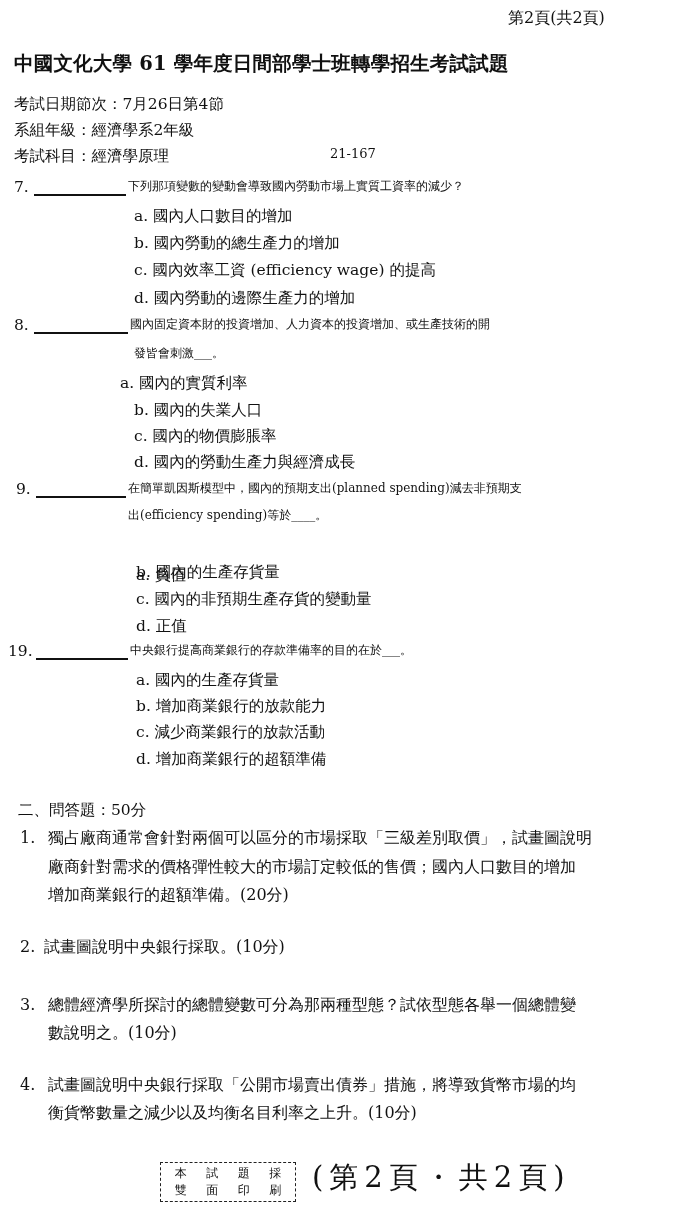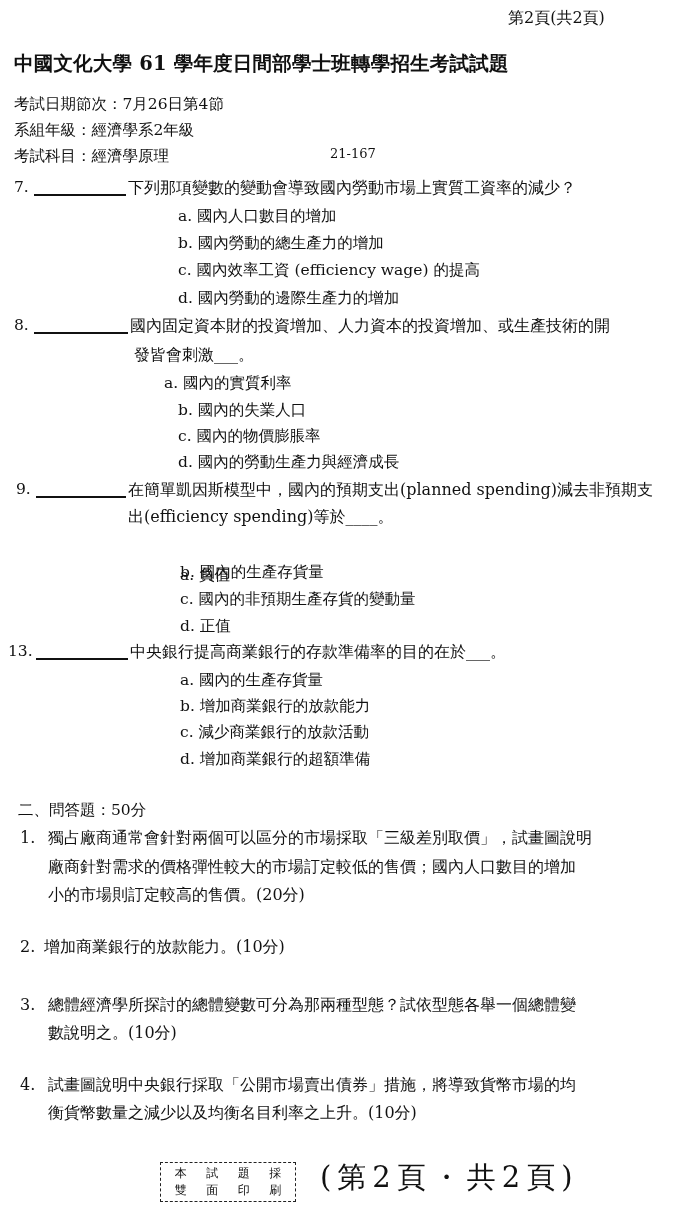--- a/index.html
+++ b/index.html
@@ -9,31 +9,31 @@
       color:#111; 
     }
     .abs { position:absolute; white-space:nowrap; }
     .page-mark { left:508px; top:8px; font-size:16px; }
     .title { left:14px; top:50px; font-size:19.5px; font-weight:bold; letter-spacing:0.2px; }
     .meta { left:14px; font-size:15.5px; }
     .meta .val { font-weight:normal; }
     .code { left:330px; top:146px; font-size:13px; }
     .q-num { font-size:15.5px; }
     .q-blank { display:inline-block; border-bottom:2px solid #111; height:14px; vertical-align:baseline; }
-    .q-text { font-size:16px; }
-    .opt { font-size:15.5px;margin-left:44px; }
+    .q-text { font-size:12px; }
+    .opt { font-size:15.5px; }
     .section { left:18px; top:800px; font-size:15.5px; }
     .essay { font-size:16px; }
     .footer-box {
       position:absolute; left:160px; top:1162px; width:136px; height:40px;
       border:1.5px dashed #222; font-size:12px; line-height:17px;
       display:grid; grid-template-columns:repeat(4,1fr); padding:2px 4px; box-sizing:border-box;
     }
     .footer-box span { text-align:center; }
-    .footer-page { left:320px; top:1158px; font-size:29px; letter-spacing:6px; }
+    .footer-page { left:312px; top:1158px; font-size:29px; letter-spacing:6px; }
   </style>
 </head>
 <body>
 
 <div class="abs page-mark">第2頁(共2頁)</div>
 <div class="abs title">中國文化大學 61 學年度日間部學士班轉學招生考試試題</div>
 
 <div class="abs meta" style="top:94px">
   <span>考試日期節次：</span><span class="val">7月26日第4節</span>
 </div>
@@ -64,37 +64,37 @@
 
 <div class="abs q-num" style="left:16px;top:480px">9.</div>
 <div class="abs q-blank" style="left:36px;top:482px;width:90px"></div>
 <div class="abs q-text" style="left:128px;top:480px">在簡單凱因斯模型中，國內的預期支出(planned spending)減去非預期支</div>
 <div class="abs q-text" style="left:128px;top:507px">出(efficiency spending)等於____。</div>
 <div class="abs opt" style="left:136px;top:565px">a. 負值</div>
 <div class="abs opt" style="left:136px;top:562px">b. 國內的生產存貨量</div>
 <div class="abs opt" style="left:136px;top:589px">c. 國內的非預期生產存貨的變動量</div>
 <div class="abs opt" style="left:136px;top:616px">d. 正值</div>
 
-<div class="abs q-num" style="left:8px;top:642px">13.</div>
+<div class="abs q-num" style="left:8px;top:642px">19.</div>
 <div class="abs q-blank" style="left:36px;top:644px;width:92px"></div>
 <div class="abs q-text" style="left:130px;top:642px">中央銀行提高商業銀行的存款準備率的目的在於___。</div>
 <div class="abs opt" style="left:136px;top:670px">a. 國內的生產存貨量</div>
 <div class="abs opt" style="left:136px;top:696px">b. 增加商業銀行的放款能力</div>
 <div class="abs opt" style="left:136px;top:722px">c. 減少商業銀行的放款活動</div>
 <div class="abs opt" style="left:136px;top:749px">d. 增加商業銀行的超額準備</div>
 
 <div class="abs section">二、問答題：50分</div>
 
 <div class="abs essay" style="left:20px;top:828px">1.</div>
 <div class="abs essay" style="left:48px;top:828px">獨占廠商通常會針對兩個可以區分的市場採取「三級差別取價」，試畫圖說明</div>
 <div class="abs essay" style="left:48px;top:857px">廠商針對需求的價格彈性較大的市場訂定較低的售價；國內人口數目的增加</div>
-<div class="abs essay" style="left:48px;top:885px">小的市場則訂定較高的售價。(20分)</div>
+<div class="abs essay" style="left:48px;top:885px">增加商業銀行的超額準備。(20分)</div>
 
 <div class="abs essay" style="left:20px;top:937px">2.</div>
-<div class="abs essay" style="left:44px;top:937px">增加商業銀行的放款能力。(10分)</div>
+<div class="abs essay" style="left:44px;top:937px">試畫圖說明中央銀行採取。(10分)</div>
 
 <div class="abs essay" style="left:20px;top:995px">3.</div>
 <div class="abs essay" style="left:48px;top:995px">總體經濟學所探討的總體變數可分為那兩種型態？試依型態各舉一個總體變</div>
 <div class="abs essay" style="left:48px;top:1023px">數說明之。(10分)</div>
 
 <div class="abs essay" style="left:20px;top:1075px">4.</div>
 <div class="abs essay" style="left:48px;top:1075px">試畫圖說明中央銀行採取「公開市場賣出債券」措施，將導致貨幣市場的均</div>
 <div class="abs essay" style="left:48px;top:1103px">衡貨幣數量之減少以及均衡名目利率之上升。(10分)</div>
 
 <div class="footer-box">

